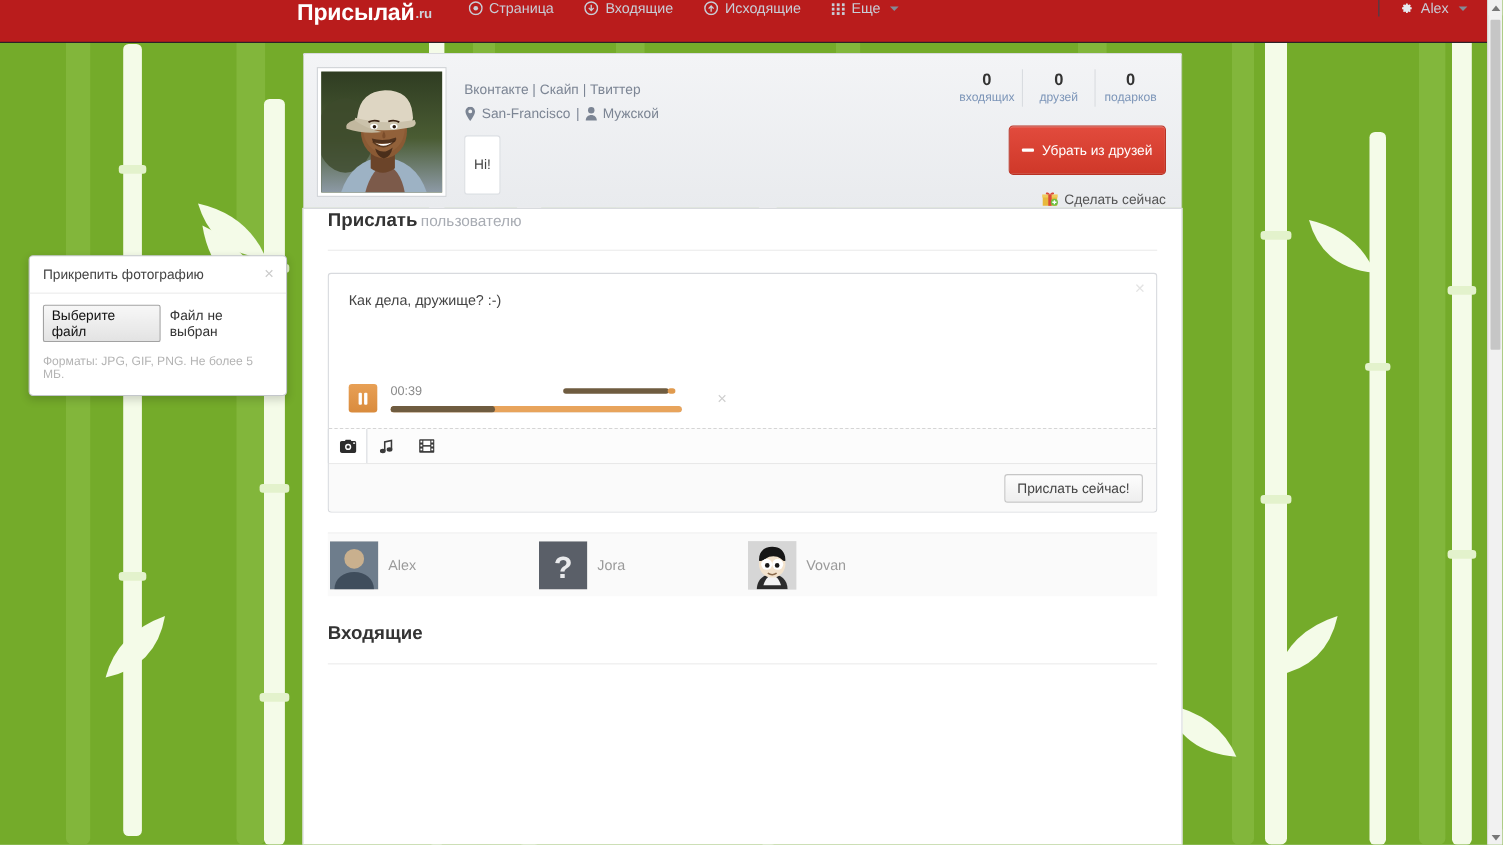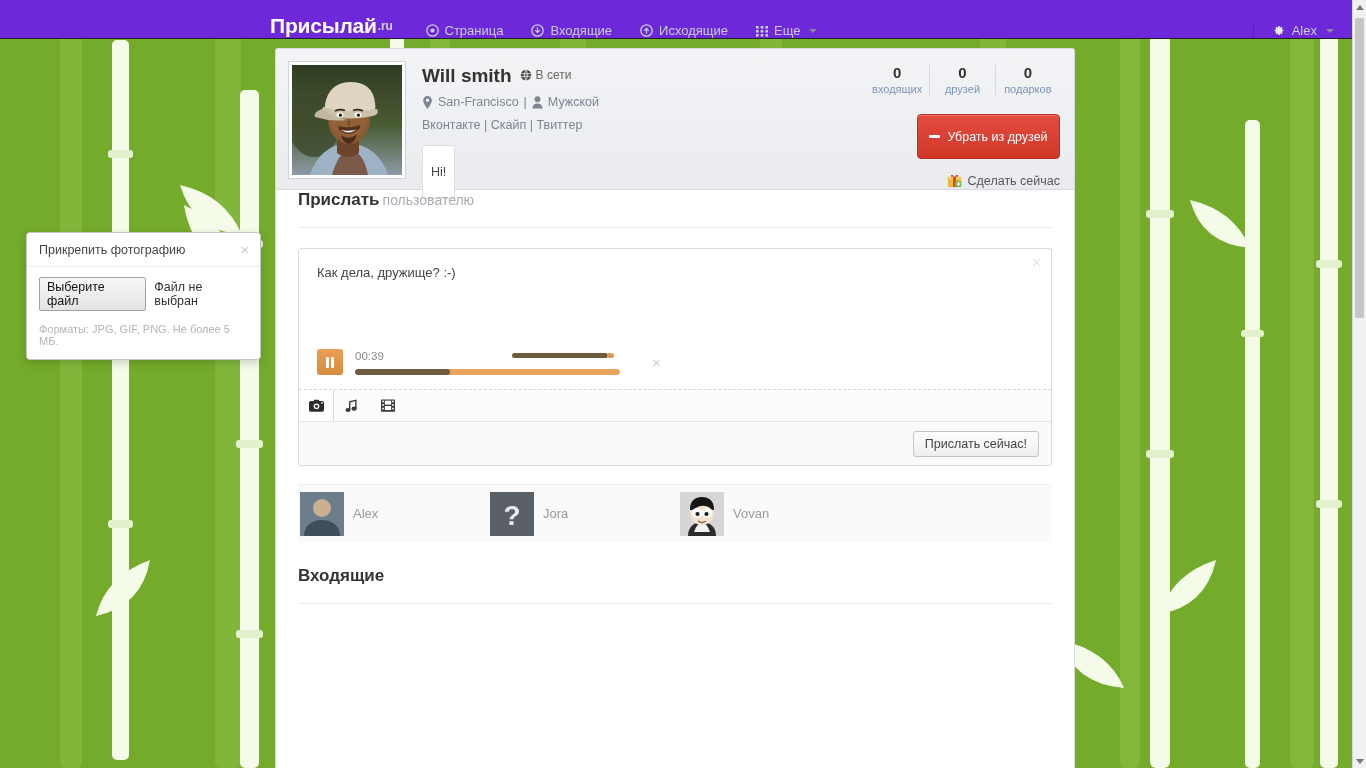--- a/index.html
+++ b/index.html
@@ -24,24 +24,24 @@
     position: absolute;
     left: 0; top: 0;
     width: 1366px; height: 768px;
   }
 
   
   #navbar {
     position: absolute;
     left: 0; top: 0;
     width: 1352px; height: 39px;
-    background: #6d28d9;
+    background: #b91c1c;
     border-bottom: 1px solid #1d212a;
     display: flex;
-    align-items: flex-end;
+    align-items: flex-start;
     z-index: 40;
   }
   .nav-left-pad { width: 270px; }
   #brand {
     display: flex; align-items: center;
     padding: 0 18px 0 0;
     color: #fff;
     font-size: 21px;
     font-weight: bold;
     letter-spacing: -0.2px;
@@ -711,56 +711,44 @@
             <path d="M48 65 q9 7 18 -1 q-9 3 -18 1 z" fill="#fff"></path>
             <path d="M47 64 q10 9 20 -1" stroke="#5c3a20" stroke-width="1.4" fill="none"></path>
 
             <path d="M46 61 q11 3 22 -1 q1 3 -2 4 q-9 3 -19 0 z" fill="#3a2314" opacity="0.75"></path>
             <path d="M49 70 q8 6 16 -1 q-2 9 -8 10 q-6 -1 -8 -9 z" fill="#3a2314" opacity="0.8"></path>
           </svg>
         </div>
       </div>
 
       <div id="profile-info">
-        <div id="profile-name-row">
-          <span id="profile-name">Will smith</span>
-          <span id="online-status">
-            <span class="ico">
-              <svg width="12" height="12" viewBox="0 0 16 16">
-                  <circle cx="8" cy="8" r="7" fill="#444"></circle>
-                  <path d="M1.6 6.2h12.8M1.6 9.8h12.8M8 1.1c2.4 2.6 2.4 11.2 0 13.8M8 1.1C5.6 3.7 5.6 12.3 8 14.9" stroke="#fff" stroke-width="1" fill="none"></path>
-                </svg>
-            </span>
-            <span>В сети</span>
-          </span>
+
+        <div id="profile-links">
+          <a>Вконтакте</a>
+          <span> | </span>
+          <a>Скайп</a>
+          <span> | </span>
+          <a>Твиттер</a>
         </div>
 
         <div id="profile-meta">
           <span class="ico">
             <svg width="11" height="13" viewBox="0 0 12 15" fill="#7c8594">
                 <path d="M6 0C3.2 0 1 2.2 1 5c0 3.8 5 10 5 10s5-6.2 5-10c0-2.8-2.2-5-5-5zm0 7a2 2 0 1 1 0-4 2 2 0 0 1 0 4z"></path>
               </svg>
           </span>
           <a>San-Francisco</a>
           <span>|</span>
           <span class="ico">
             <svg width="11" height="13" viewBox="0 0 12 14" fill="#7c8594">
                 <circle cx="6" cy="3.4" r="3.2"></circle>
                 <path d="M0.5 13.5c0-3.2 2.5-5.4 5.5-5.4s5.5 2.2 5.5 5.4z"></path>
               </svg>
           </span>
           <a>Мужской</a>
-        </div>
-
-        <div id="profile-links">
-          <a>Вконтакте</a>
-          <span> | </span>
-          <a>Скайп</a>
-          <span> | </span>
-          <a>Твиттер</a>
         </div>
 
         <div id="greeting">Hi!</div>
       </div>
 
       <div id="profile-right">
         <div id="stats">
           <div class="stat">
             <div class="stat-num">0</div>
             <div class="stat-lbl">входящих</div>

